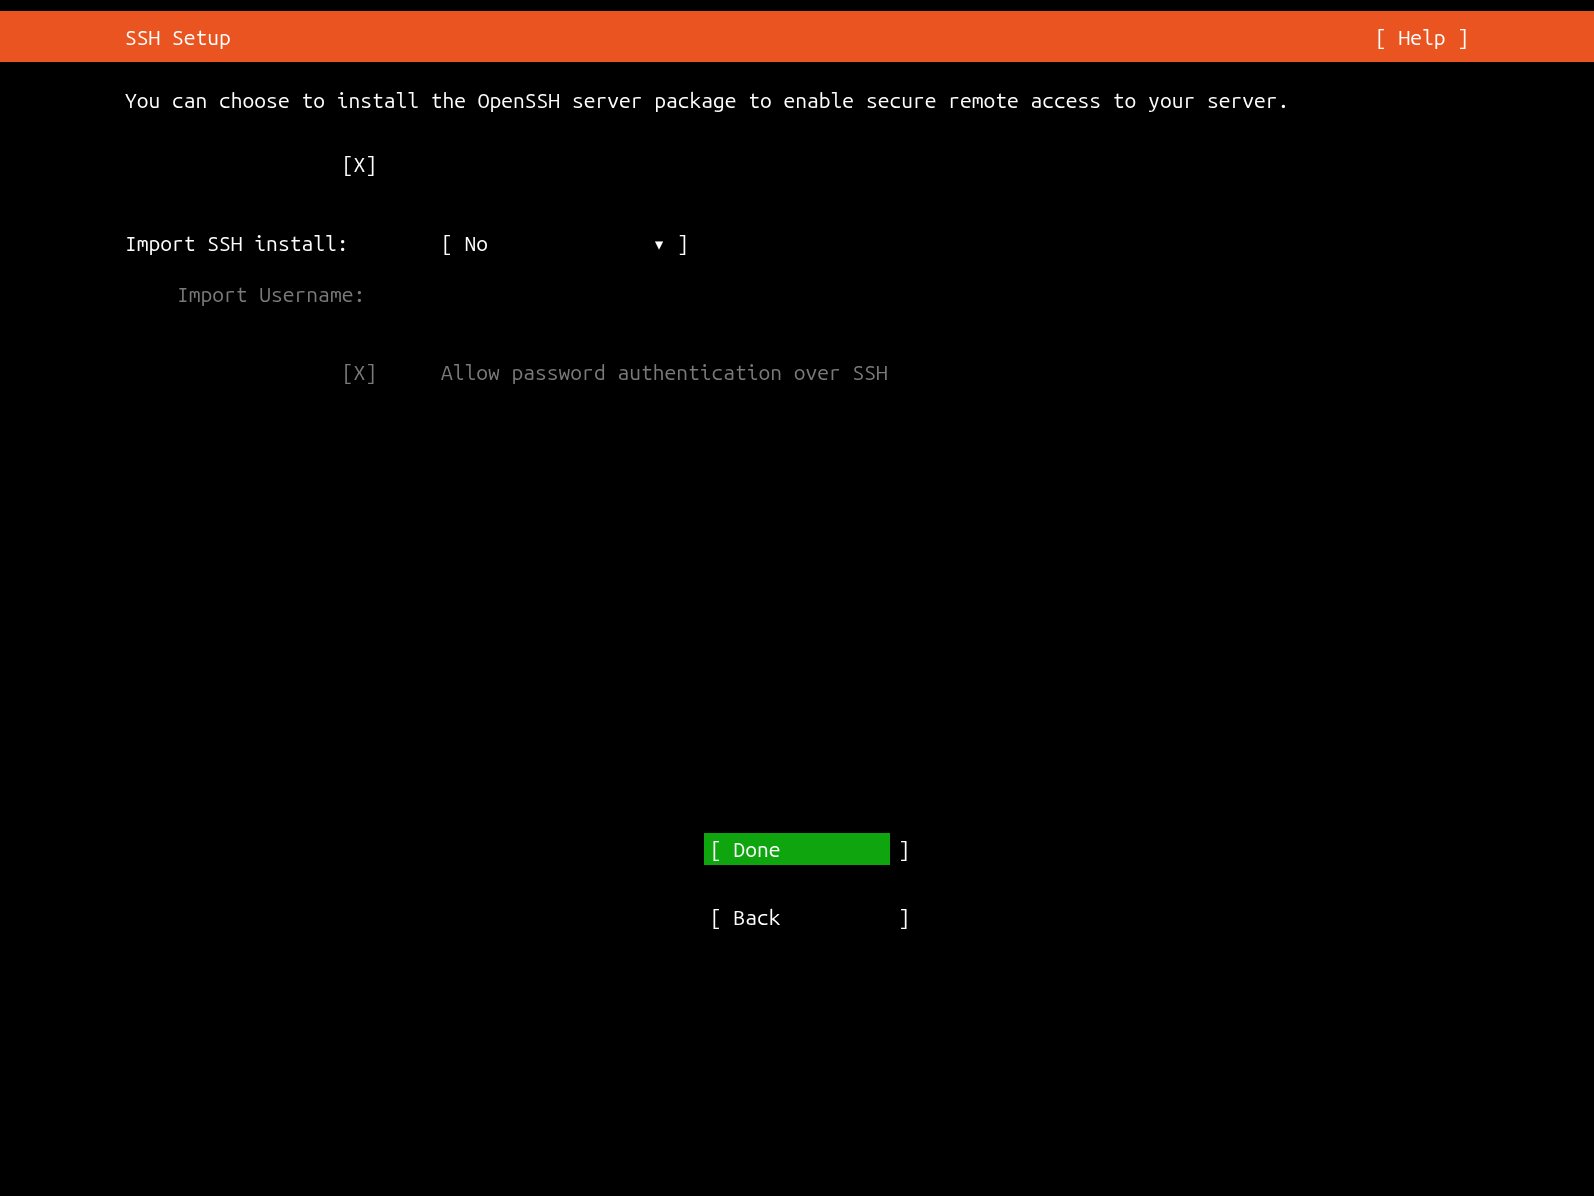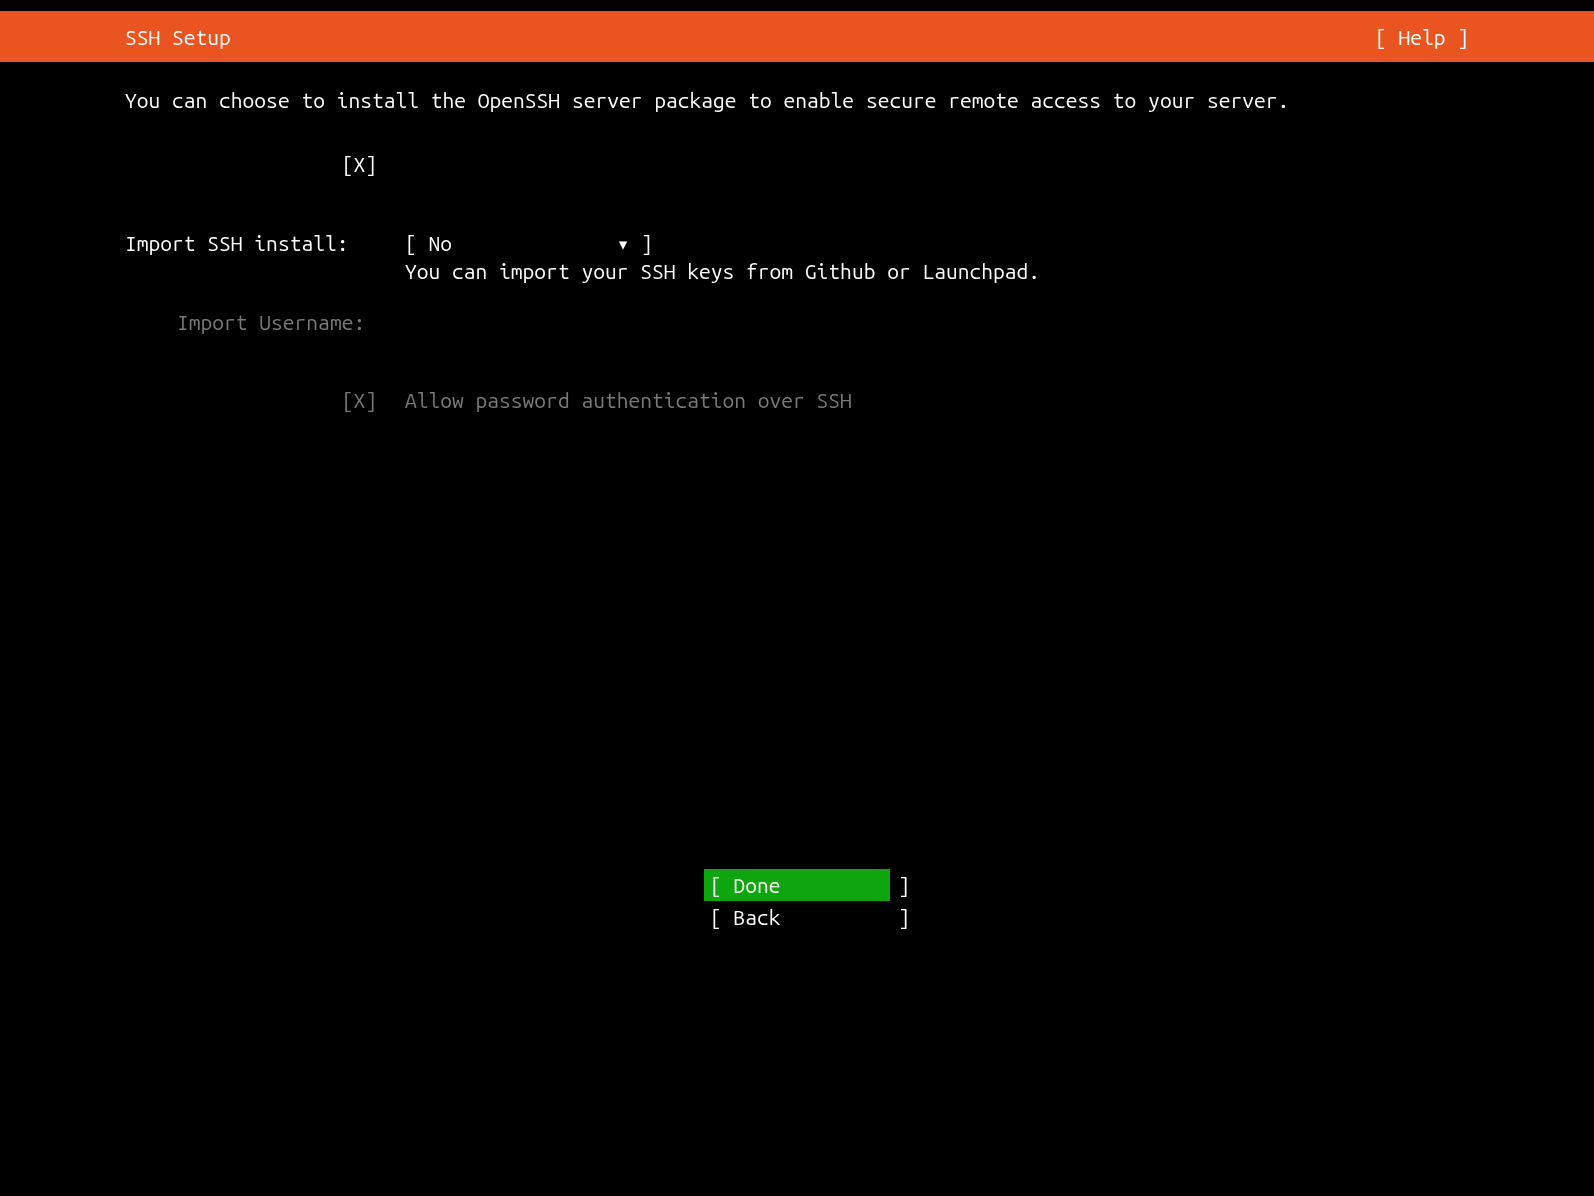--- a/index.html
+++ b/index.html
@@ -1,18 +1,19 @@
 <!DOCTYPE html>
 <html><head>
   <meta charset="utf-8">
   <style>
     * {
       margin: 0;
       padding: 0;
       box-sizing: border-box;
+      gap: 36px;
     }
     body {
       background: #000000;
       font-family: "Ubuntu Mono", "DejaVu Sans Mono", "Courier New", monospace;
       font-size: 21px;
       color: #ffffff;
       width: 1594px;
       height: 1196px;
       overflow: hidden;
       position: relative;
@@ -128,21 +129,20 @@
   </div>
 
   <div class="gap-block"></div>
 
   <div class="row">
     <div class="label-col">
       <span>Import SSH install:</span>
     </div>
     <div class="value-col">
       <div class="dropdown">[ No              ▾ ]</div>
-      <div class="hint">You can import your SSH keys from Github or Launchpad.</div>
     </div>
   </div>
 
   <div class="gap-block-small"></div>
 
   <div class="row dimmed">
     <div class="label-col indent-label">
       <span>Import Username:</span>
     </div>
     <div class="value-col">

